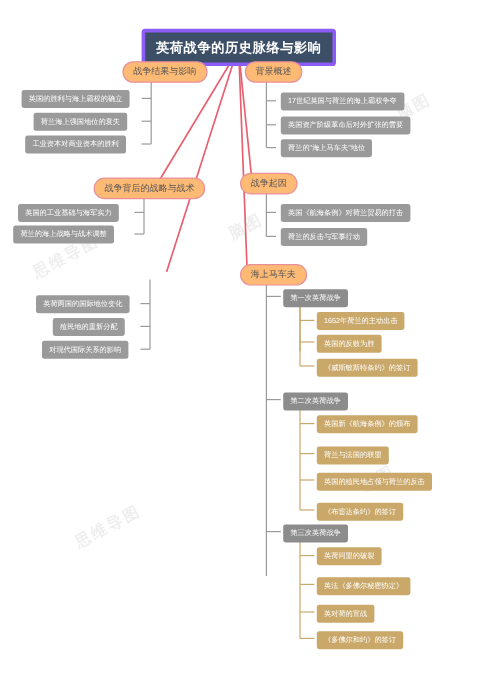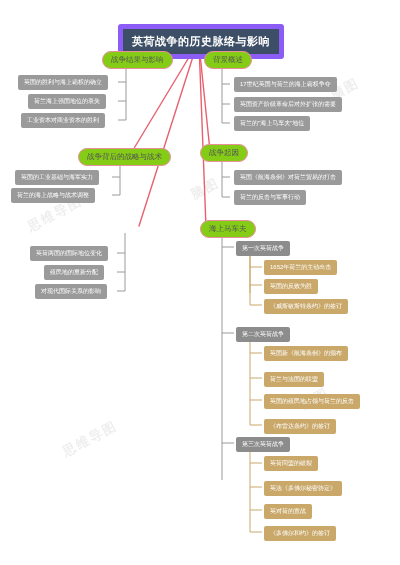--- a/index.html
+++ b/index.html
@@ -10,30 +10,30 @@
     overflow:hidden;position:relative;
   }
   #stage{position:absolute;inset:0;width:400px;height:565px;}
   svg.links{position:absolute;left:0;top:0;width:400px;height:565px;pointer-events:none;}
 
   .node{position:absolute;box-sizing:border-box;white-space:nowrap;}
 
   
   .root{
     background:#3d4f66;color:#ffffff;
-    border:5px solid #8b5cf6;
+    border:3px solid #8b5cf6;
     border-radius:3px;
     font-size:11px;font-weight:bold;
     padding:5px 9px;letter-spacing:.5px;
     text-align:center;
   }
 
   
   .branch{
-    background:#84cc16;color:#555555;
+    background:#fdba74;color:#555555;
     border:1px solid #e8909a;
     border-radius:10px;
     font-size:7.5px;
     padding:3px 8px;
     text-align:center;
   }
 
   
   .leaf-gray{
     background:#9a9a9a;color:#ffffff;

